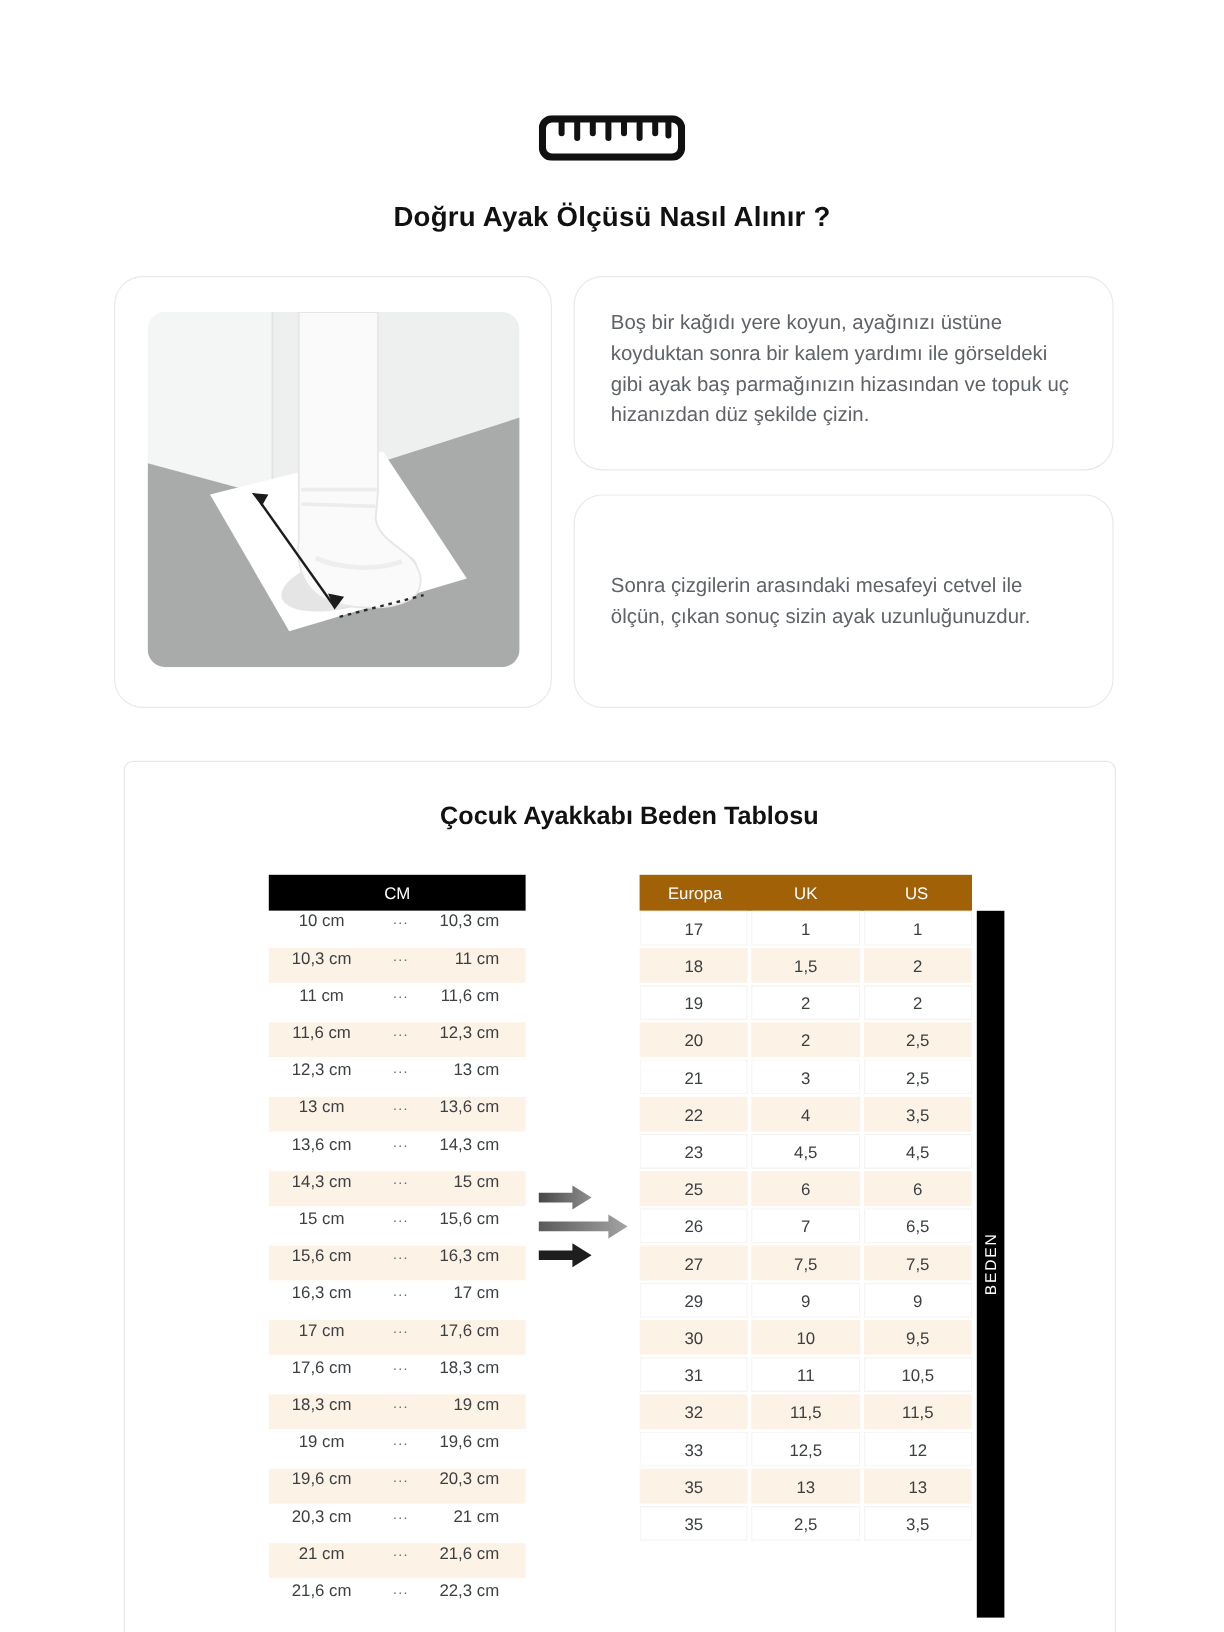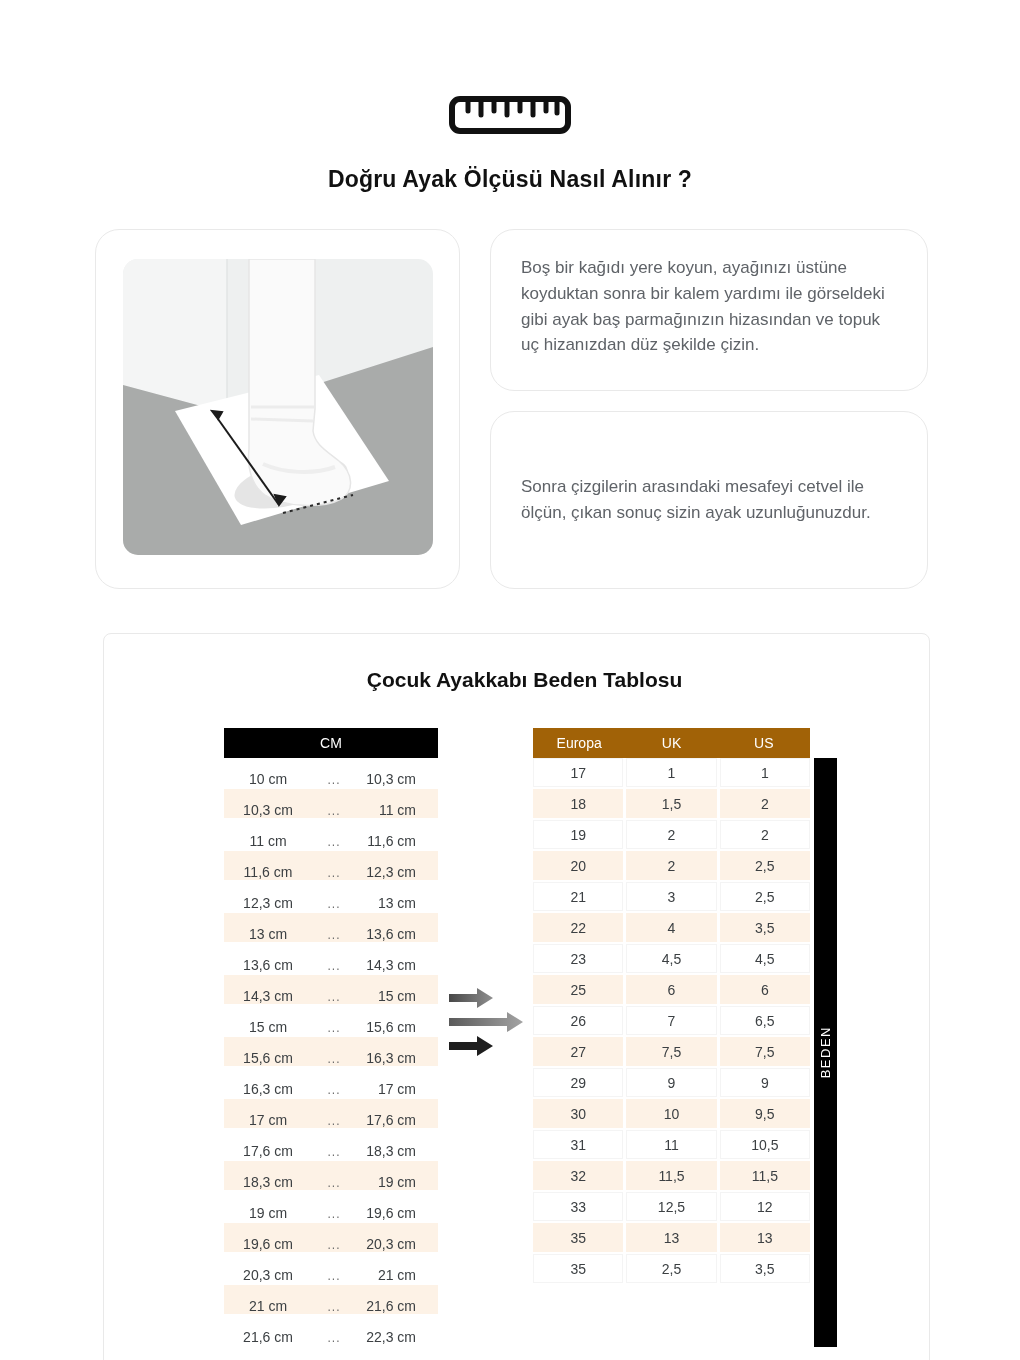--- a/index.html
+++ b/index.html
@@ -22,21 +22,21 @@
     font-size: 23px;
     font-weight: bold;
     color: #111111;
     letter-spacing: 0.2px;
   }
 
   
   .top-section {
     display: flex;
     margin: 36px 92px 0 95px;
-    gap: 30px;
+    gap: 18px;
   }
   .photo-card {
     width: 365px;
     height: 360px;
     border: 1px solid #e9e9e9;
     border-radius: 24px;
     background: #ffffff;
     display: flex;
     align-items: center;
     justify-content: center;
@@ -89,21 +89,21 @@
     background: #000000;
     color: #ffffff;
     font-size: 14px;
     display: flex;
     align-items: center;
     justify-content: center;
   }
   .cm-row {
     height: 31px;
     display: flex;
-    align-items: flex-end;
+    align-items: flex-start;
     font-size: 14px;
     color: #3c4043;
     border-bottom: 2px solid #ffffff;
   }
   .cm-rows .cm-row:nth-child(even) { background: #fdf2e6; }
   .cm-rows .cm-row:nth-child(odd)  { background: #ffffff; }
   .cm-from { width: 88px; text-align: center; }
   .cm-sep  { width: 44px; text-align: center; color: #6b6b6b; font-size: 12px; letter-spacing: 1px; }
   .cm-to   { flex: 1; text-align: right; padding-right: 22px; }
 

